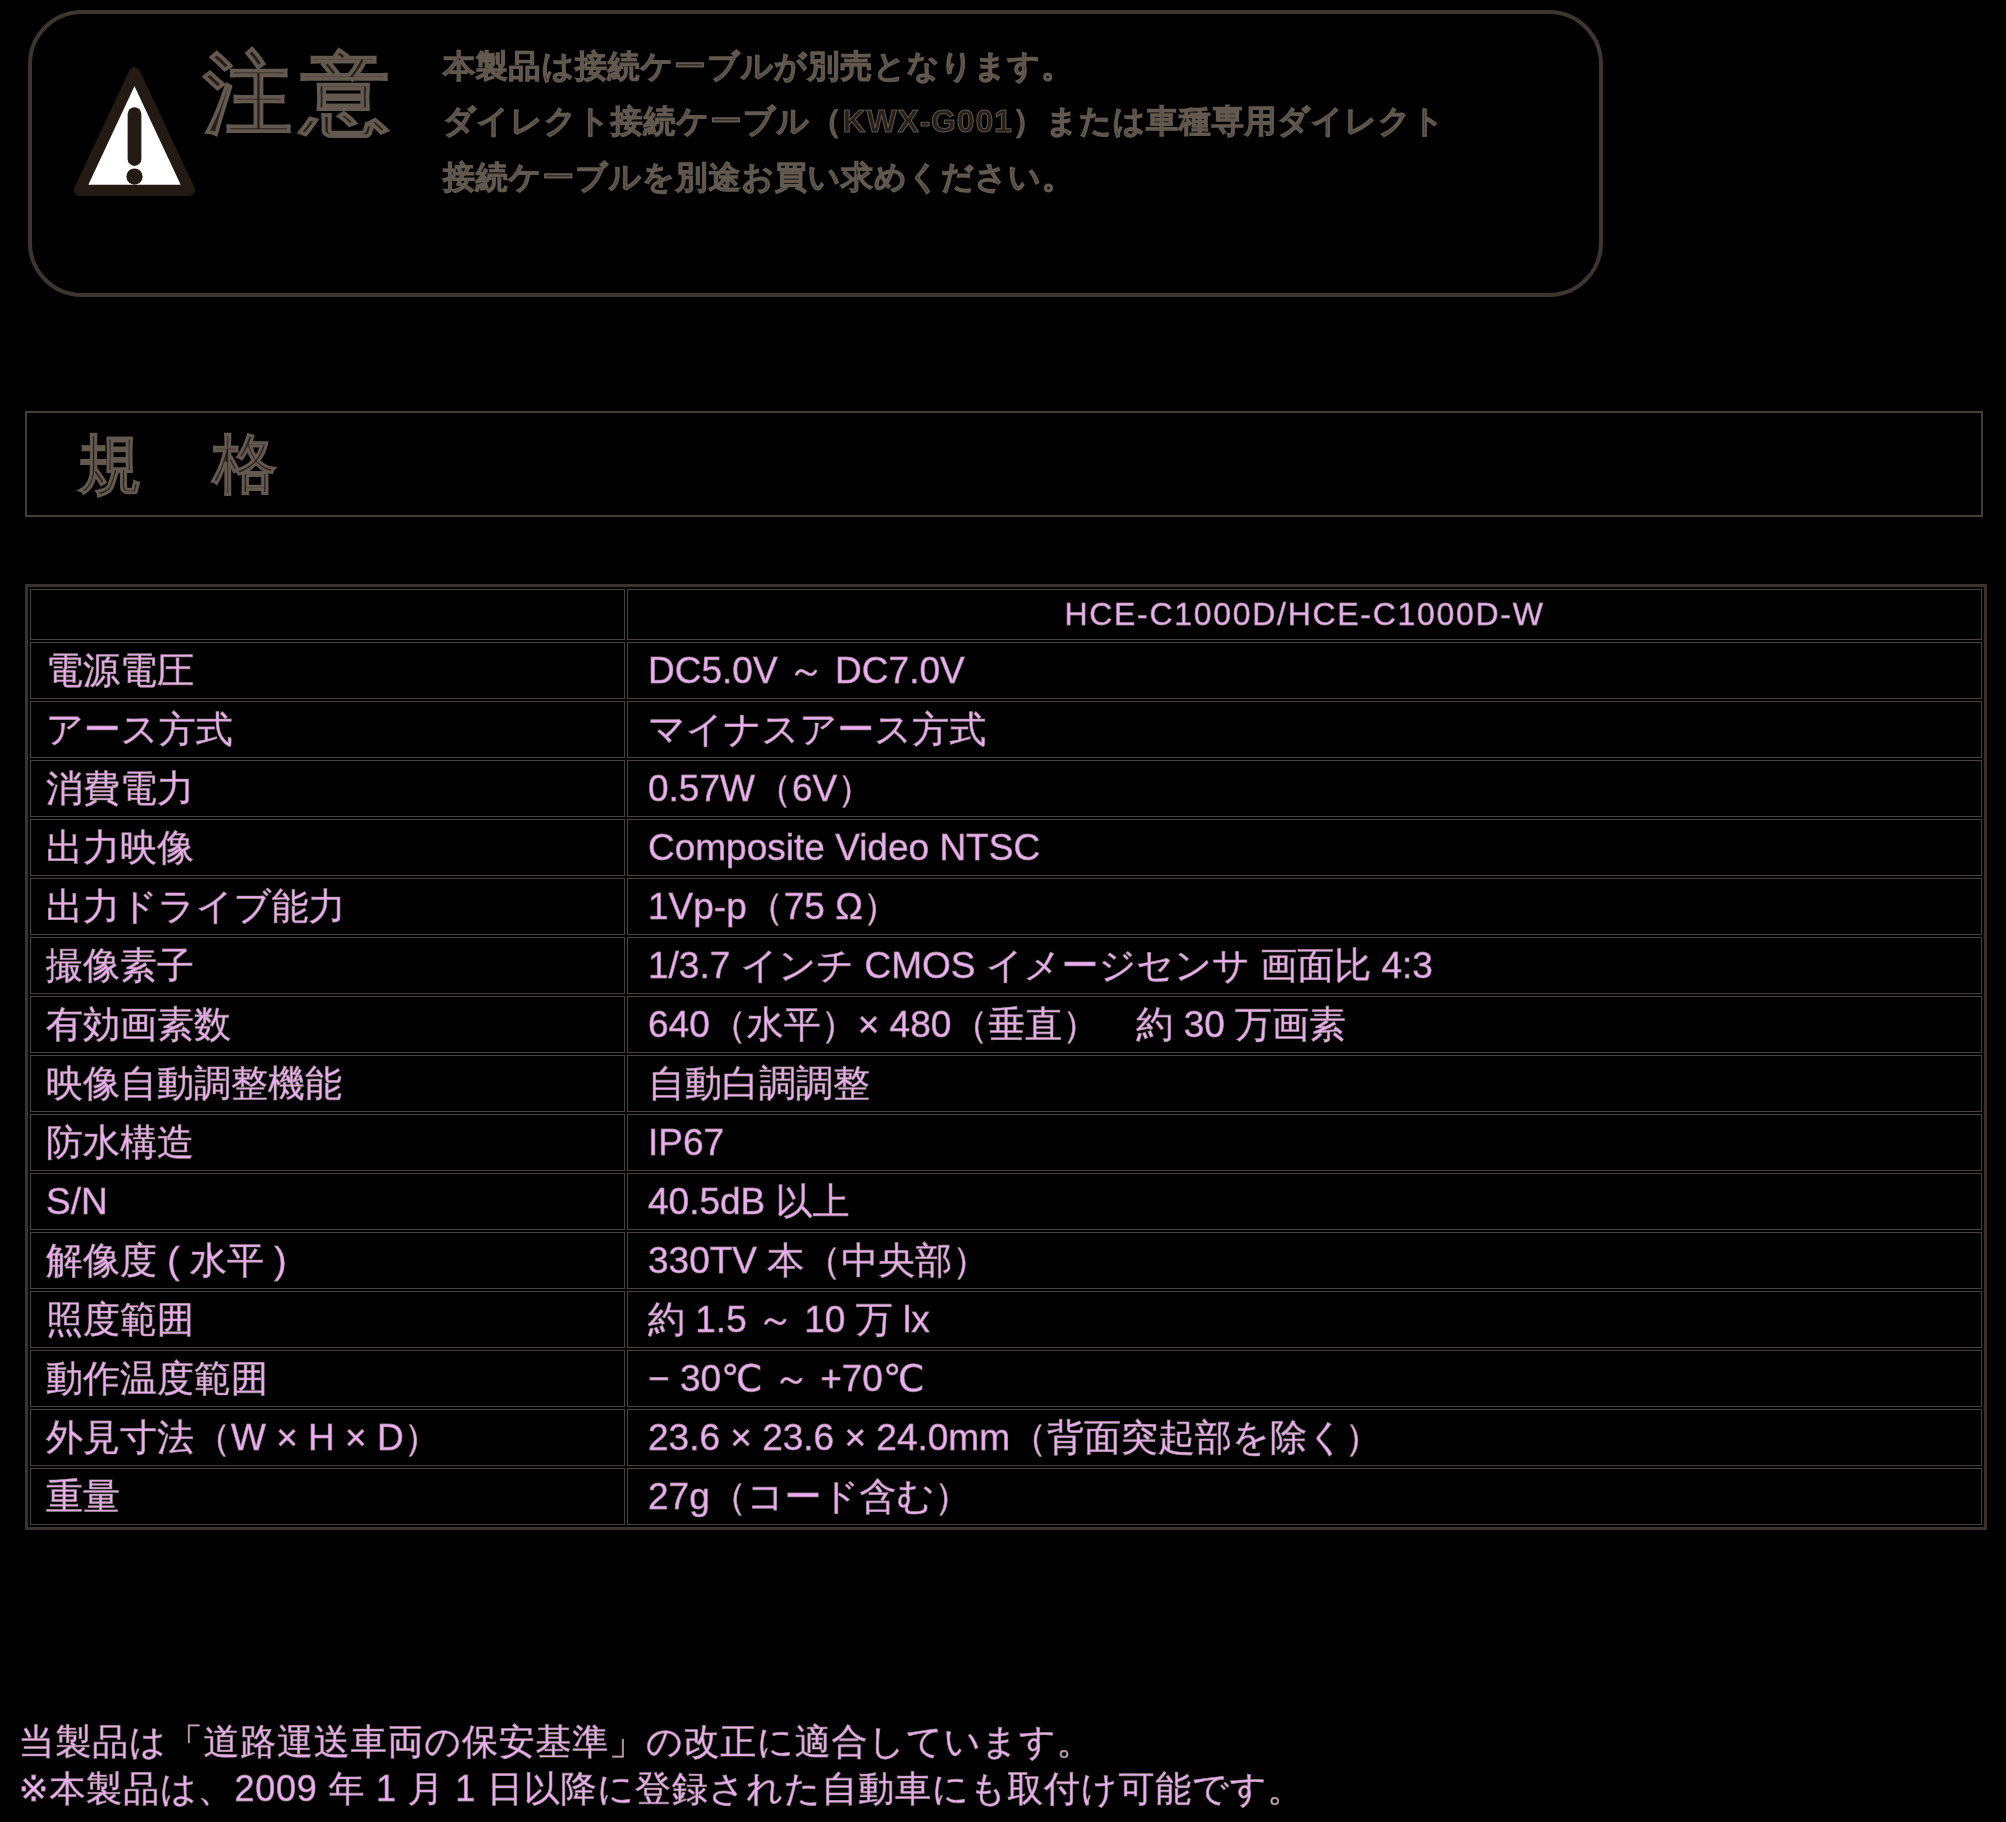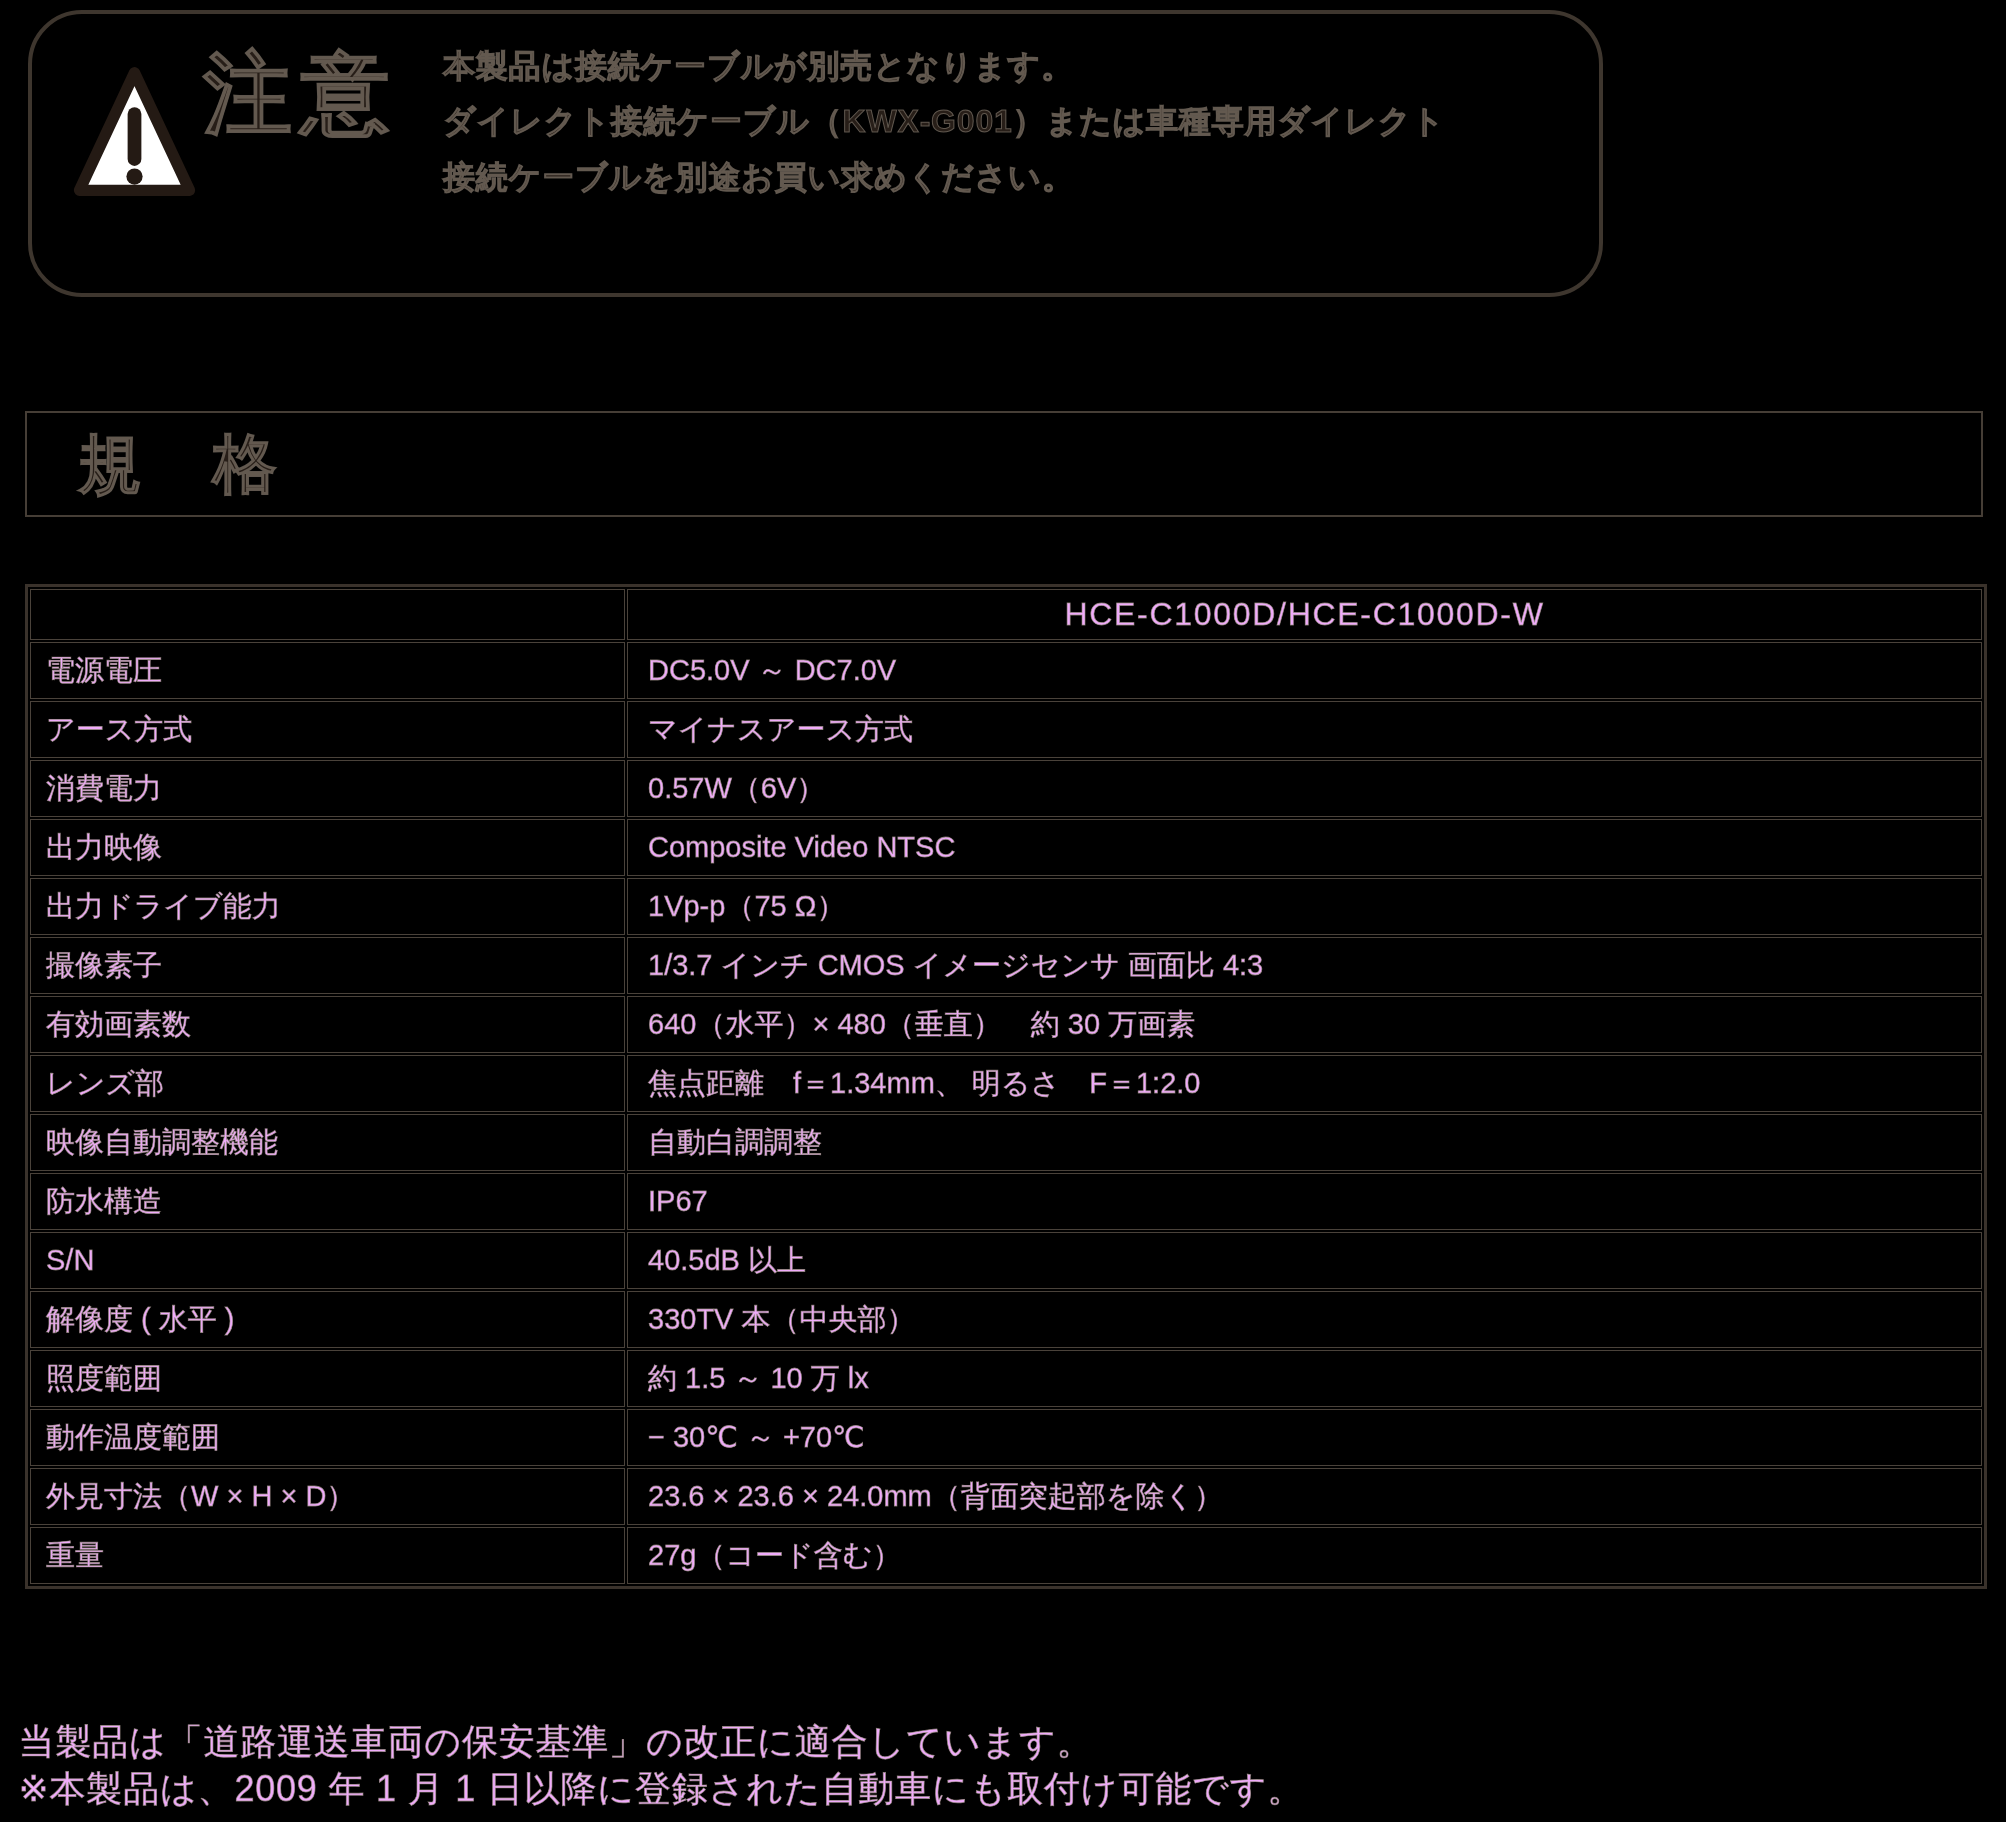--- a/index.html
+++ b/index.html
@@ -51,21 +51,21 @@
   table.spec{
     position:absolute;left:25px;top:584px;width:1962px;
     border:3.4px solid #3a322b;
     border-collapse:separate;border-spacing:2.5px;
     table-layout:fixed;box-sizing:border-box;
   }
   table.spec col.c1{width:595px;}
   table.spec th,table.spec td{
     border:1.7px solid #4a423a;
     height:57px;
-    font-size:29px;font-weight:400;
+    font-size:37px;font-weight:400;
     vertical-align:middle;text-align:left;
     padding:0 0 0 15px;box-sizing:border-box;
     white-space:nowrap;overflow:hidden;
   }
   table.spec tr.head th{height:51px;}
   table.spec tr.head th.model{
     text-align:center;padding-left:0;font-size:32px;letter-spacing:1.7px;
   }
   table.spec td.val{padding-left:20px;}
 
@@ -128,24 +128,20 @@
   </tr>
   <tr>
     <td>撮像素子</td>
     <td class="val">1/3.7 インチ CMOS イメージセンサ 画面比 4:3</td>
   </tr>
   <tr>
     <td>有効画素数</td>
     <td class="val">640（水平）× 480（垂直）　約 30 万画素</td>
   </tr>
   <tr>
-    <td>レンズ部</td>
-    <td class="val">焦点距離　f＝1.34mm、 明るさ　F＝1:2.0</td>
-  </tr>
-  <tr>
     <td>映像自動調整機能</td>
     <td class="val">自動白調調整</td>
   </tr>
   <tr>
     <td>防水構造</td>
     <td class="val">IP67</td>
   </tr>
   <tr>
     <td>S/N</td>
     <td class="val">40.5dB 以上</td>

